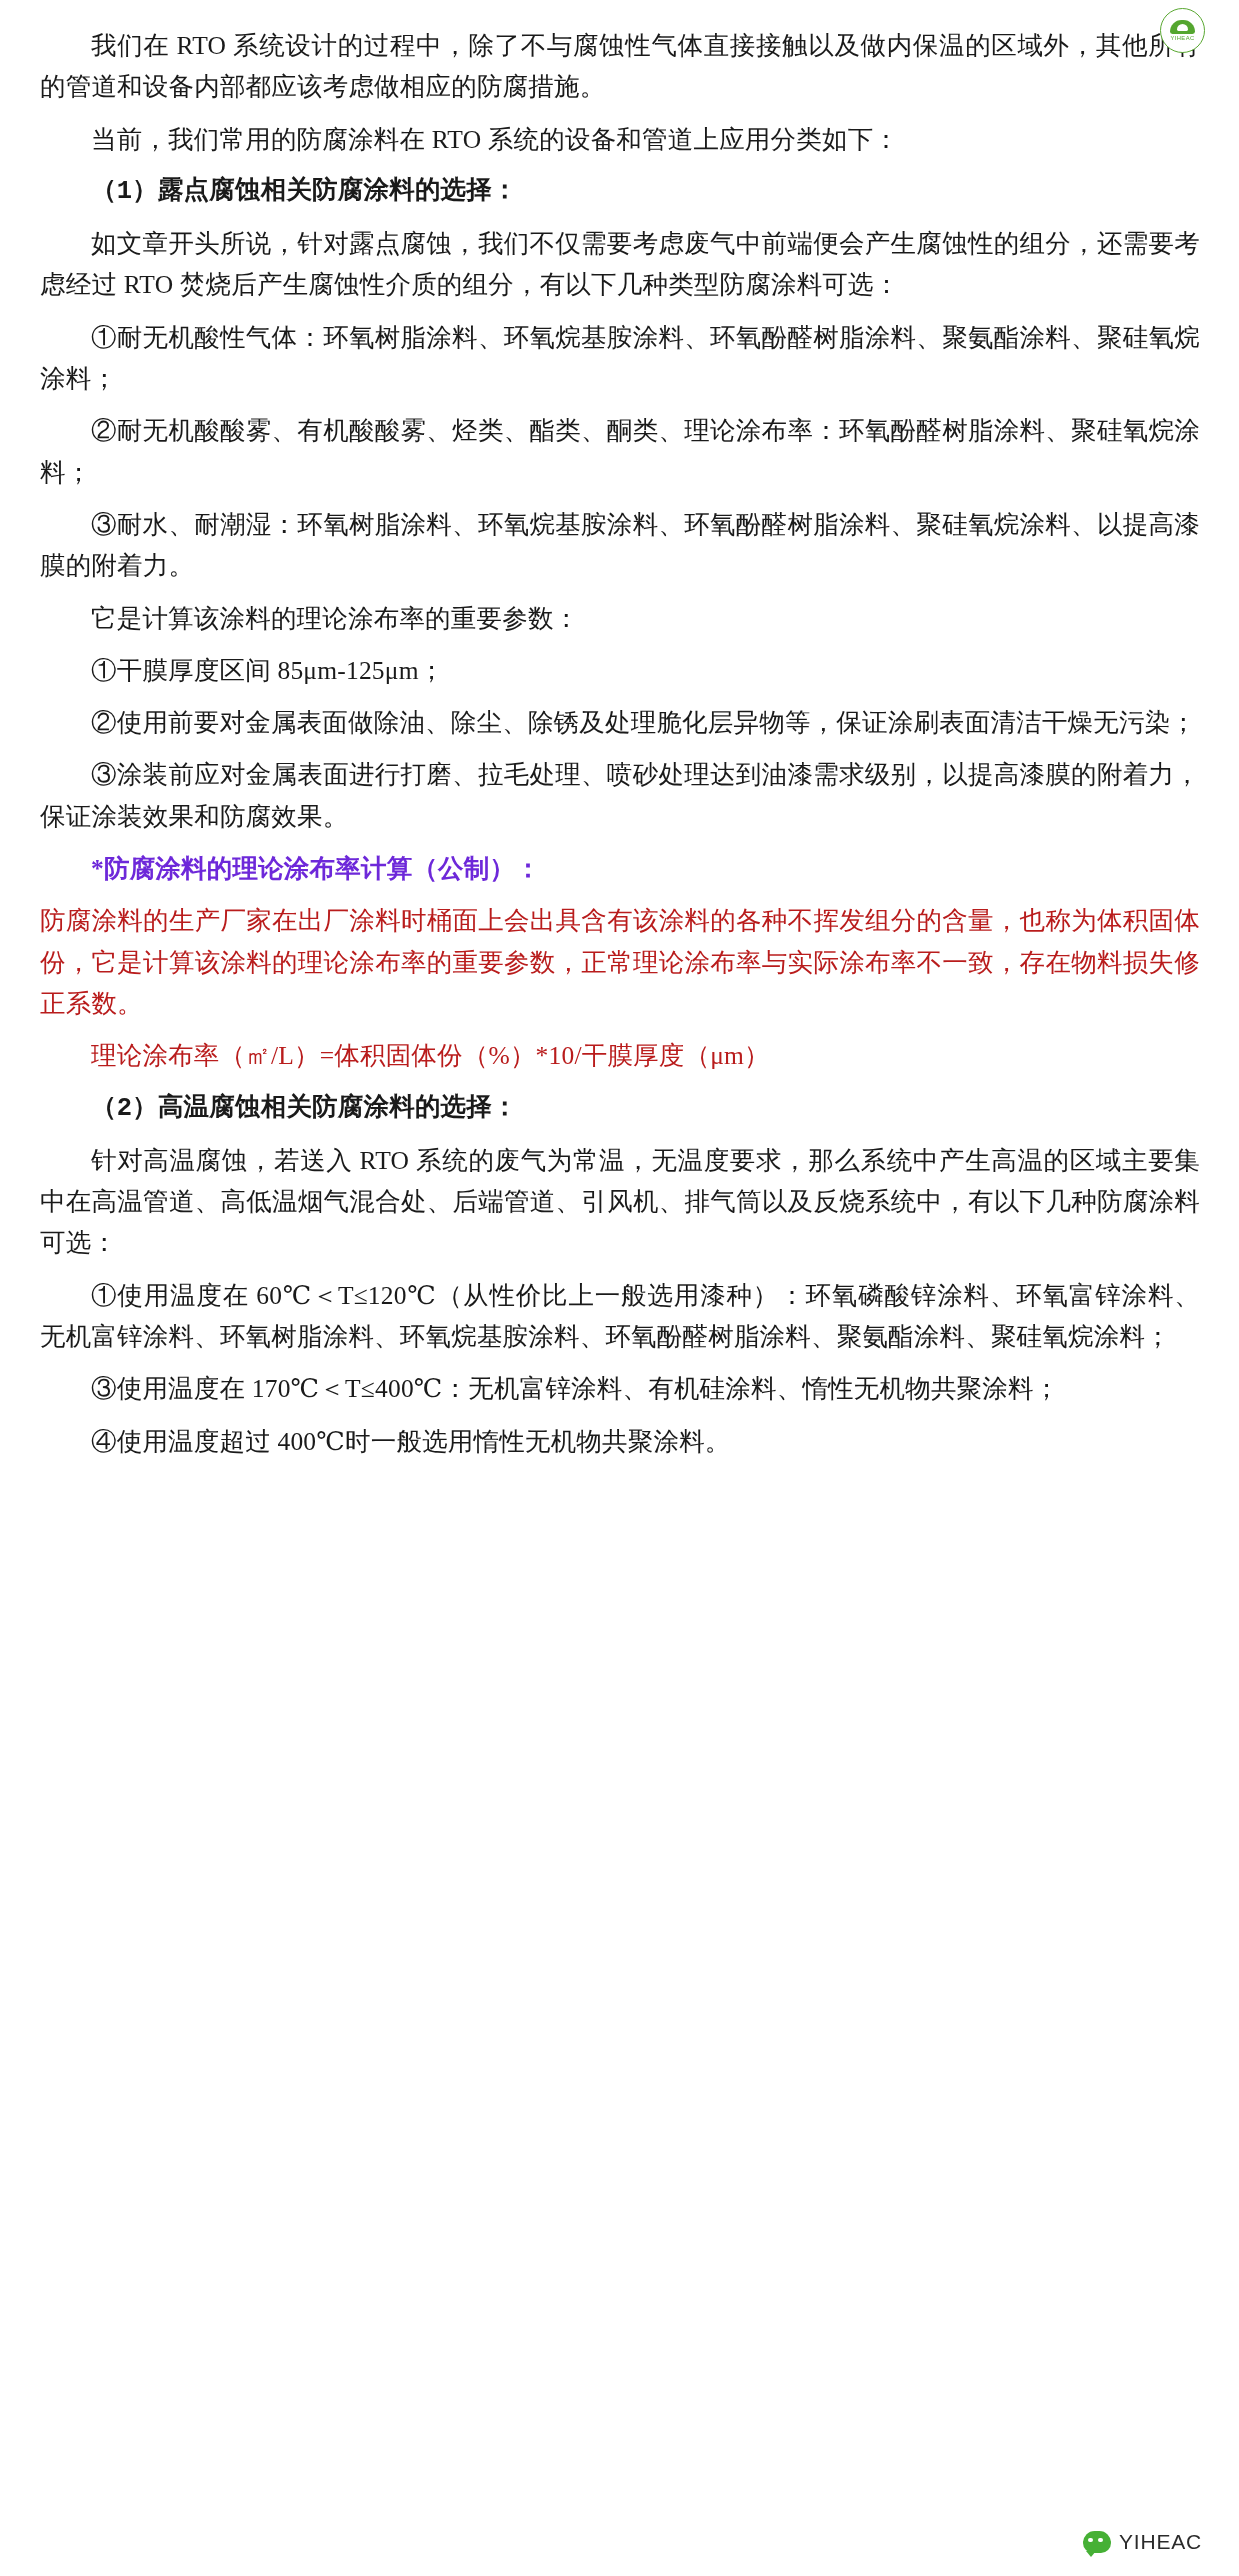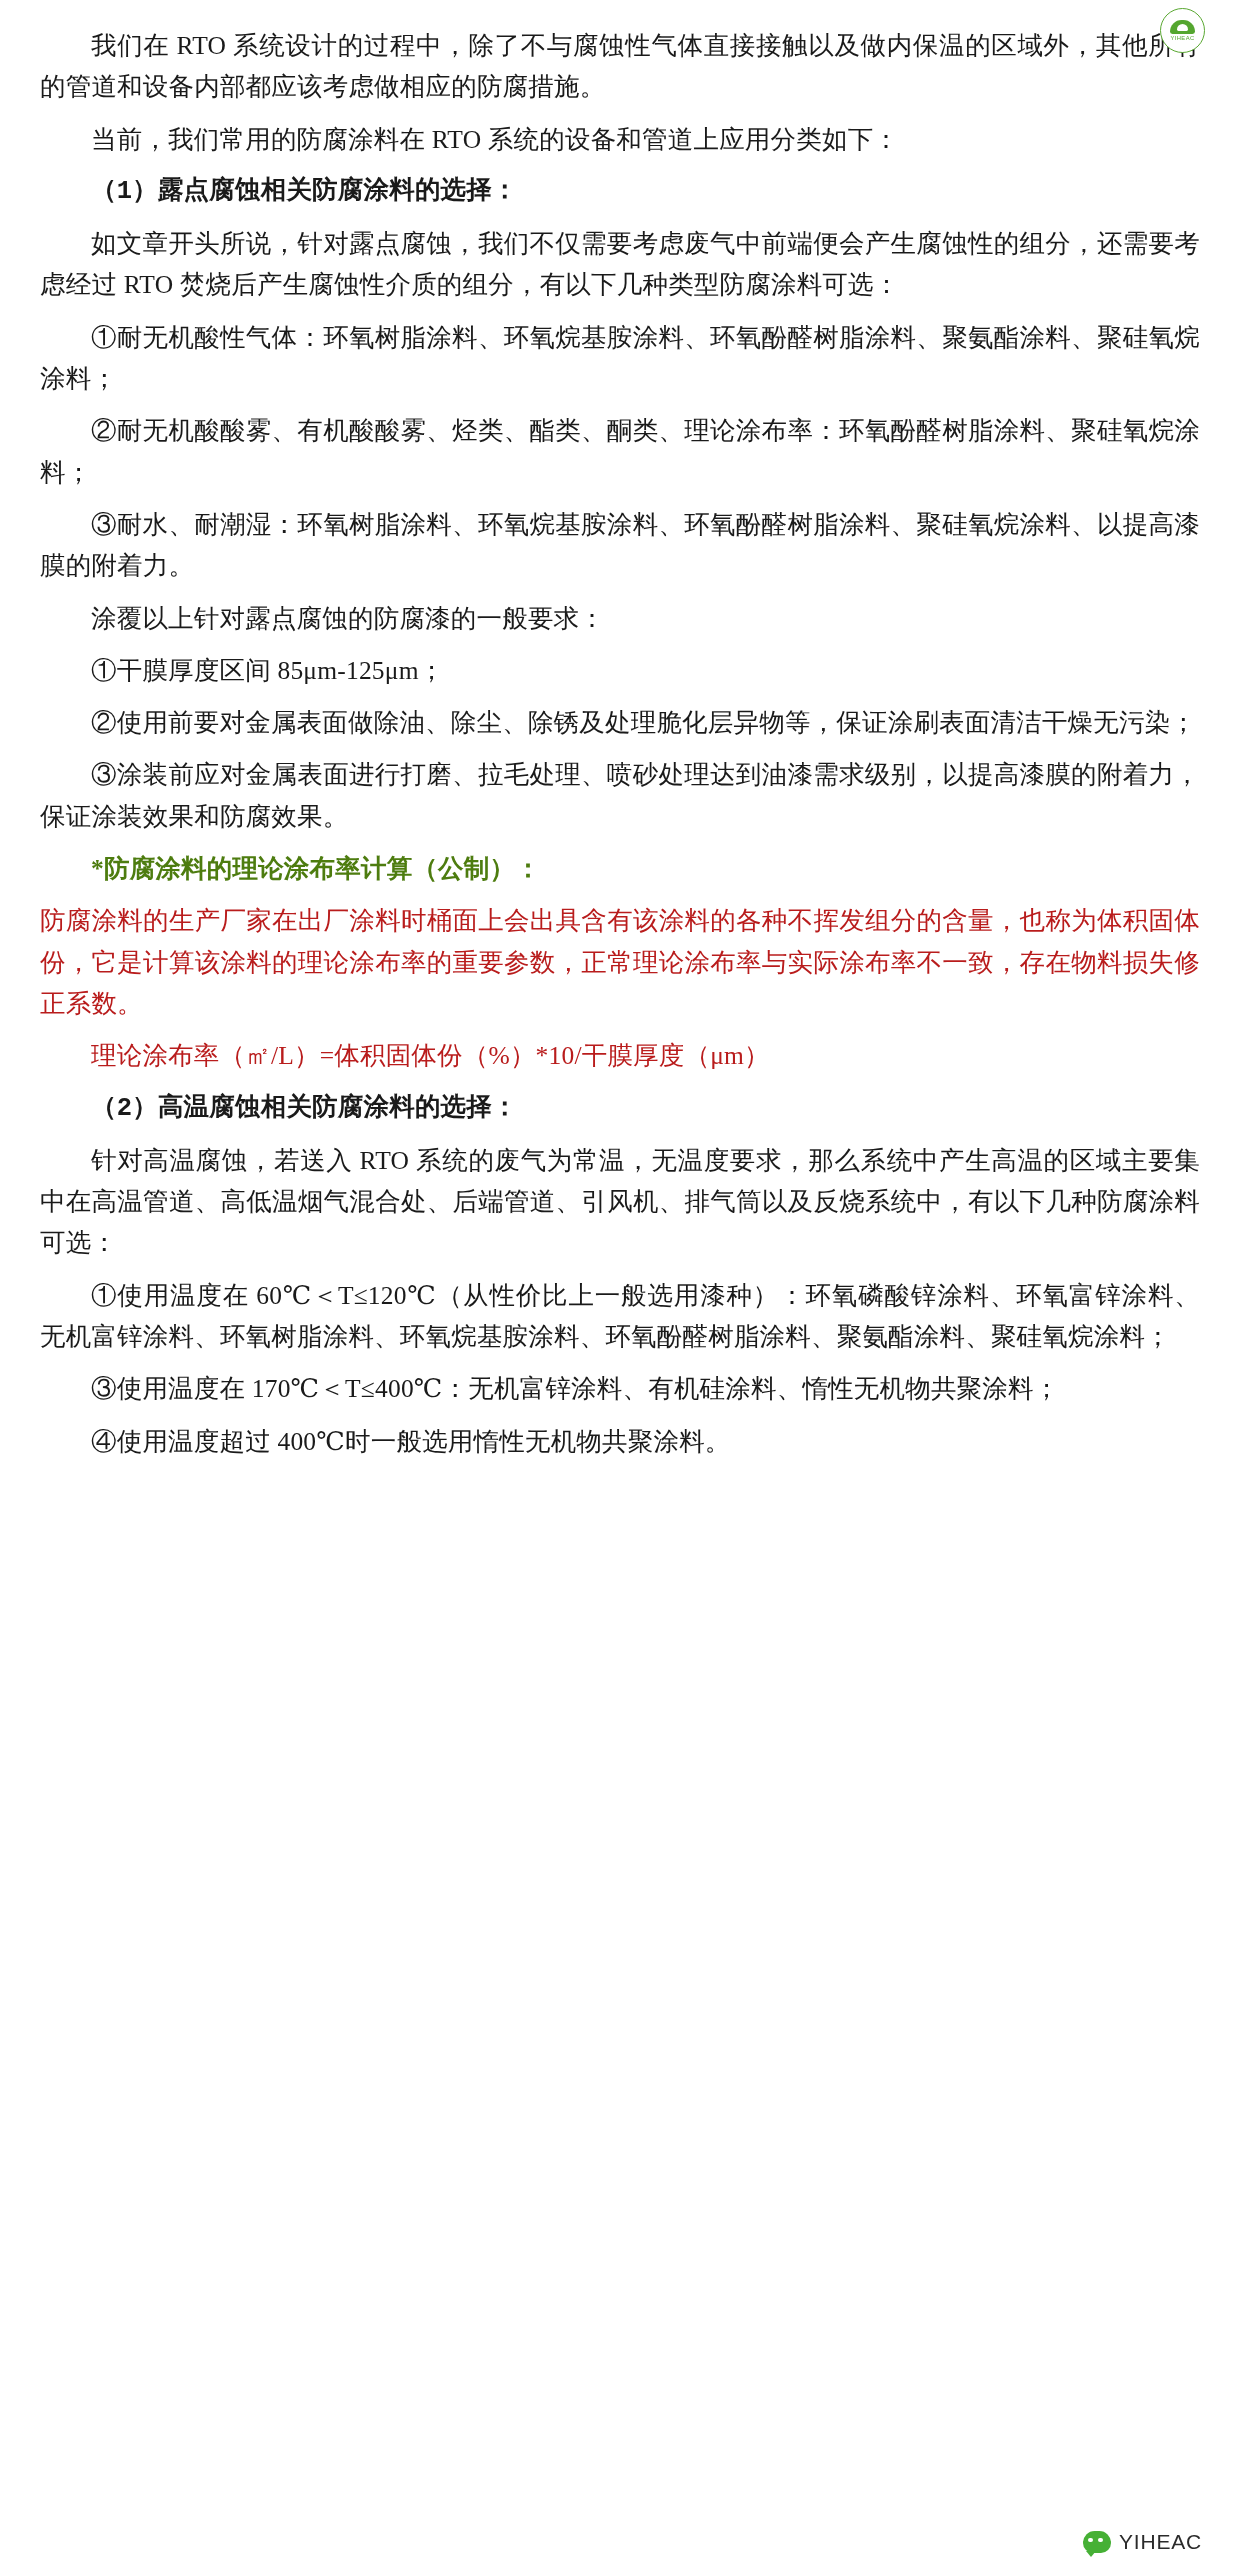--- a/index.html
+++ b/index.html
@@ -77,21 +77,21 @@
     text-indent: 0;
   }
   p.bold {
     font-weight: bold;
     font-family: Liberation Mono, monospace;
   }
   p.red {
     color: #b91c1c;
   }
   p.redbold {
-    color: #4d7c0f;
+    color: #6d28d9;
     font-weight: bold;
   }
   .footer {
     position: absolute;
     right: 38px;
     bottom: 22px;
     display: flex;
     align-items: center;
     gap: 8.4px;
   }
@@ -143,21 +143,21 @@
     </div>
   </div>
 
   <p class="indent">我们在 RTO 系统设计的过程中，除了不与腐蚀性气体直接接触以及做内保温的区域外，其他所有的管道和设备内部都应该考虑做相应的防腐措施。</p>
   <p class="indent">当前，我们常用的防腐涂料在 RTO 系统的设备和管道上应用分类如下：</p>
   <p class="indent bold">（1）露点腐蚀相关防腐涂料的选择：</p>
   <p class="indent">如文章开头所说，针对露点腐蚀，我们不仅需要考虑废气中前端便会产生腐蚀性的组分，还需要考虑经过 RTO 焚烧后产生腐蚀性介质的组分，有以下几种类型防腐涂料可选：</p>
   <p class="indent">①耐无机酸性气体：环氧树脂涂料、环氧烷基胺涂料、环氧酚醛树脂涂料、聚氨酯涂料、聚硅氧烷涂料；</p>
   <p class="indent">②耐无机酸酸雾、有机酸酸雾、烃类、酯类、酮类、理论涂布率：环氧酚醛树脂涂料、聚硅氧烷涂料；</p>
   <p class="indent">③耐水、耐潮湿：环氧树脂涂料、环氧烷基胺涂料、环氧酚醛树脂涂料、聚硅氧烷涂料、以提高漆膜的附着力。</p>
-  <p class="indent">涂覆以上针对露点腐蚀的防腐漆的一般要求：</p>
+  <p class="indent">它是计算该涂料的理论涂布率的重要参数：</p>
   <p class="indent">①干膜厚度区间 85μm-125μm；</p>
   <p class="indent">②使用前要对金属表面做除油、除尘、除锈及处理脆化层异物等，保证涂刷表面清洁干燥无污染；</p>
   <p class="indent">③涂装前应对金属表面进行打磨、拉毛处理、喷砂处理达到油漆需求级别，以提高漆膜的附着力，保证涂装效果和防腐效果。</p>
   <p class="indent redbold">*防腐涂料的理论涂布率计算（公制）：</p>
   <p class="noindent red">防腐涂料的生产厂家在出厂涂料时桶面上会出具含有该涂料的各种不挥发组分的含量，也称为体积固体份，它是计算该涂料的理论涂布率的重要参数，正常理论涂布率与实际涂布率不一致，存在物料损失修正系数。</p>
   <p class="indent red">理论涂布率（㎡/L）=体积固体份（%）*10/干膜厚度（μm）</p>
   <p class="indent bold">（2）高温腐蚀相关防腐涂料的选择：</p>
   <p class="indent">针对高温腐蚀，若送入 RTO 系统的废气为常温，无温度要求，那么系统中产生高温的区域主要集中在高温管道、高低温烟气混合处、后端管道、引风机、排气筒以及反烧系统中，有以下几种防腐涂料可选：</p>
   <p class="indent">①使用温度在 60℃＜T≤120℃（从性价比上一般选用漆种）：环氧磷酸锌涂料、环氧富锌涂料、无机富锌涂料、环氧树脂涂料、环氧烷基胺涂料、环氧酚醛树脂涂料、聚氨酯涂料、聚硅氧烷涂料；</p>
   <p class="indent">③使用温度在 170℃＜T≤400℃：无机富锌涂料、有机硅涂料、惰性无机物共聚涂料；</p>

